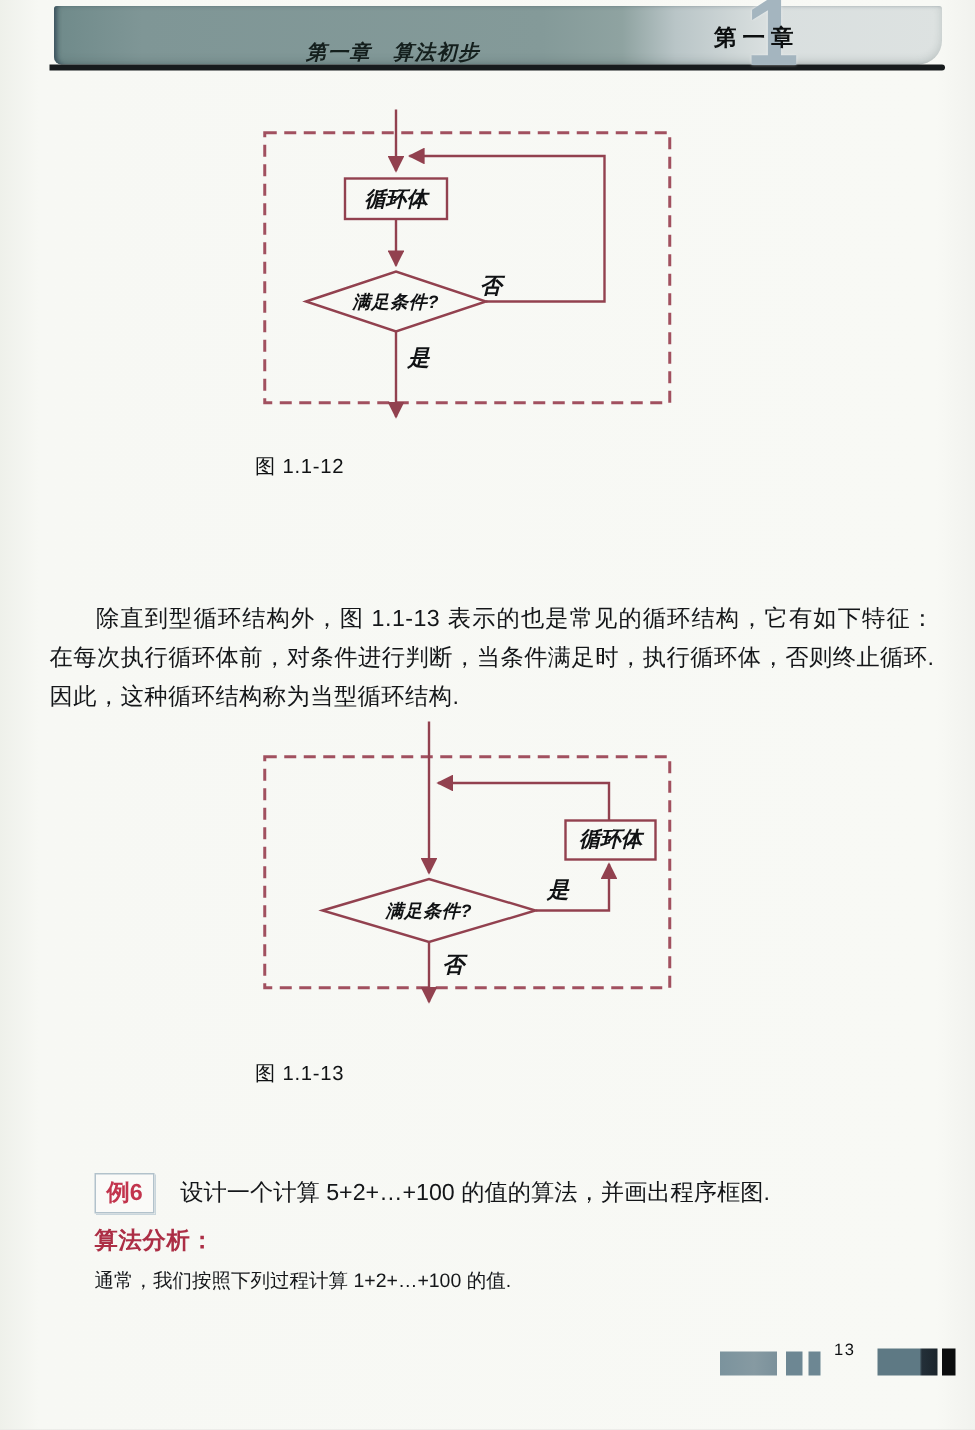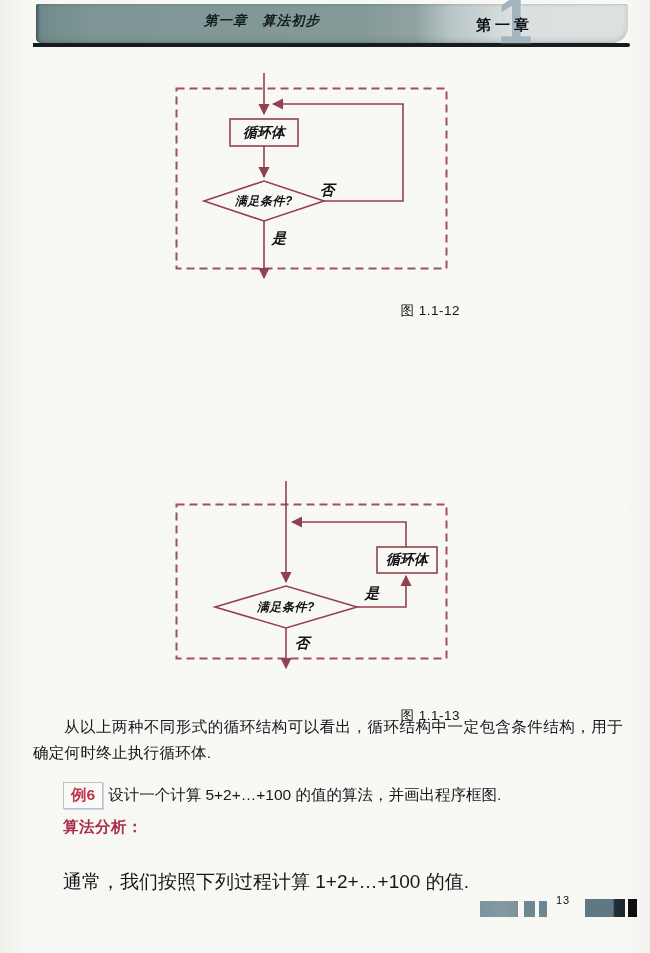--- a/index.html
+++ b/index.html
@@ -9,40 +9,40 @@
     overflow:hidden;font-family:"Liberation Sans",sans-serif;color:#16181a;
   }
   
   .band{
     position:absolute;left:36px;top:4px;width:592px;height:39px;
     background:linear-gradient(90deg,#6f8a8a 0%,#7f9696 10%,#849a99 55%,#8fa3a1 64%,#b9c5c7 70%,#d9dfdf 80%,#dde2e1 100%);
     border-radius:2px 2px 16px 5px;
     box-shadow:inset 3px 0 3px -1px rgba(25,45,65,.55), inset 0 -2px 6px rgba(40,60,60,.18);
   }
   .rule{position:absolute;left:33px;top:43px;width:597px;height:4px;background:#171b1d;border-radius:0 3px 3px 0;}
-  .running-title{position:absolute;left:204px;top:12px;font-size:13.5px;font-weight:bold;font-style:italic;color:#141f1d;letter-spacing:1px;}
+  .running-title{position:absolute;left:204px;top:26px;font-size:13.5px;font-weight:bold;font-style:italic;color:#141f1d;letter-spacing:1px;}
   .numeral{position:absolute;left:497px;top:-11px;font-size:64px;font-weight:bold;color:#a4b5bf;line-height:1;text-shadow:0 0 2px rgba(255,255,255,.6);}
   .chapter-tab{position:absolute;left:476px;top:16px;font-size:15px;font-weight:bold;color:#0c0f10;letter-spacing:4px;}
   
   .figure{position:absolute;width:300px;}
   .fig1{left:170px;top:70px;height:255px;}
   .fig2{left:170px;top:480px;height:235px;}
   .figure svg{position:absolute;left:0;top:0;}
   .fc-label{position:absolute;display:flex;align-items:center;justify-content:center;font-weight:bold;color:#101214;font-style:italic;}
   .fc-box-label{font-size:14px;}
   .fc-cond{font-size:12px;letter-spacing:.5px;}
   .fc-branch{font-size:14.5px;}
-  .fig-caption{position:absolute;left:0;width:290px;text-align:right;font-size:13.5px;color:#101214;letter-spacing:.5px;}
+  .fig-caption{position:absolute;left:0;width:290px;text-align:left;font-size:13.5px;color:#101214;letter-spacing:.5px;}
   
   .para{position:absolute;left:33px;width:590px;font-size:15.5px;line-height:26px;text-align:justify;text-indent:2em;color:#141619;letter-spacing:.3px;}
-  .example-row{position:absolute;left:63px;top:782px;display:flex;align-items:center;gap:5px;}
+  .example-row{position:absolute;left:63px;top:782px;display:flex;align-items:center;gap:17px;}
   .example-label{border:1px solid #b2c2cb;box-shadow:1px 1px 0 #c9d6dc;color:#c2344d;font-weight:bold;font-size:15.5px;padding:2px 7px;background:rgba(255,255,255,.35);}
   .example-text{font-size:15.5px;color:#141619;}
   .analysis-heading{position:absolute;left:63px;top:817px;font-size:15.5px;font-weight:bold;color:#ac2e45;letter-spacing:.5px;}
-  .analysis-text{position:absolute;left:63px;top:845px;font-size:19px;color:#141619;margin-top:24px;}
+  .analysis-text{position:absolute;left:63px;top:845px;font-size:13px;color:#141619;}
   
   .fblock{position:absolute;}
   .fb1{left:480px;top:901px;width:38px;height:16px;background:linear-gradient(90deg,#7b939d,#869aa2 60%,#7b919b);}
   .fb2{left:524px;top:901px;width:11px;height:16px;background:#6d8793;}
   .fb3{left:539px;top:901px;width:8px;height:16px;background:#6d8793;}
   .pageno{left:556px;top:894px;font-size:11px;color:#0e1012;letter-spacing:1px;}
   .fb4{left:585px;top:899px;width:40px;height:18px;background:linear-gradient(90deg,#5e7984 0%,#5e7984 70%,#232f38 74%,#1b252c 100%);}
   .fb5{left:628px;top:899px;width:9px;height:18px;background:#0b0d0e;}
 </style>
 </head>
@@ -71,20 +71,21 @@
       <polygon points="34,131 94,111 154,131 94,151" fill="none" stroke="#92414f" stroke-width="1.6"></polygon>
       <path d="M94 151 V208" fill="none" stroke="#92414f" stroke-width="1.6" marker-end="url(#ah1)"></path>
     </svg>
     <div class="fc-label fc-box-label" style="left:60px;top:49px;width:68px;height:27px;">循环体</div>
     <div class="fc-label fc-cond" style="left:34px;top:111px;width:120px;height:40px;">满足条件?</div>
     <div class="fc-label fc-branch" style="left:147px;top:110px;width:20px;height:20px;">否</div>
     <div class="fc-label fc-branch" style="left:99px;top:158px;width:20px;height:20px;">是</div>
     <div class="fig-caption" style="top:232px;">图 1.1-12</div>
   </div>
 
+  <div class="para" style="top:400px;">除直到型循环结构外，图 1.1-13 表示的也是常见的循环结构，它有如下特征：在每次执行循环体前，对条件进行判断，当条件满足时，执行循环体，否则终止循环. 因此，这种循环结构称为当型循环结构.</div>
 
   <div class="figure fig2">
     <svg width="300" height="235">
       <defs>
         <marker id="ah2" viewBox="0 0 10 10" refX="9" refY="5" markerWidth="7" markerHeight="7" orient="auto">
           <path d="M0,0 L10,5 L0,10 z" fill="#92414f"></path>
         </marker>
       </defs>
       <rect x="6.5" y="24.5" width="270" height="154" fill="none" stroke="#a1505f" stroke-width="2" stroke-dasharray="8 5"></rect>
       <path d="M116 1 V102" fill="none" stroke="#92414f" stroke-width="1.6" marker-end="url(#ah2)"></path>
@@ -94,21 +95,20 @@
       <path d="M236 67 V42 H122" fill="none" stroke="#92414f" stroke-width="1.6" marker-end="url(#ah2)"></path>
       <path d="M116 148 V188" fill="none" stroke="#92414f" stroke-width="1.6" marker-end="url(#ah2)"></path>
     </svg>
     <div class="fc-label fc-box-label" style="left:207px;top:67px;width:60px;height:26px;">循环体</div>
     <div class="fc-label fc-cond" style="left:45px;top:106px;width:142px;height:42px;">满足条件?</div>
     <div class="fc-label fc-branch" style="left:192px;top:103px;width:20px;height:20px;">是</div>
     <div class="fc-label fc-branch" style="left:122px;top:153px;width:20px;height:20px;">否</div>
     <div class="fig-caption" style="top:207px;margin-top:20px;">图 1.1-13</div>
   </div>
 
-  <div class="para" style="top:714px;">从以上两种不同形式的循环结构可以看出，循环结构中一定包含条件结构，用于确定何时终止执行循环体.</div>
 
   <div class="example-row">
     <span class="example-label">例6</span>
     <span class="example-text">设计一个计算 5+2+…+100 的值的算法，并画出程序框图.</span>
   </div>
   <div class="analysis-heading">算法分析：</div>
   <div class="analysis-text">通常，我们按照下列过程计算 1+2+…+100 的值.</div>
 
   <div class="fblock fb1"></div>
   <div class="fblock fb2"></div>

